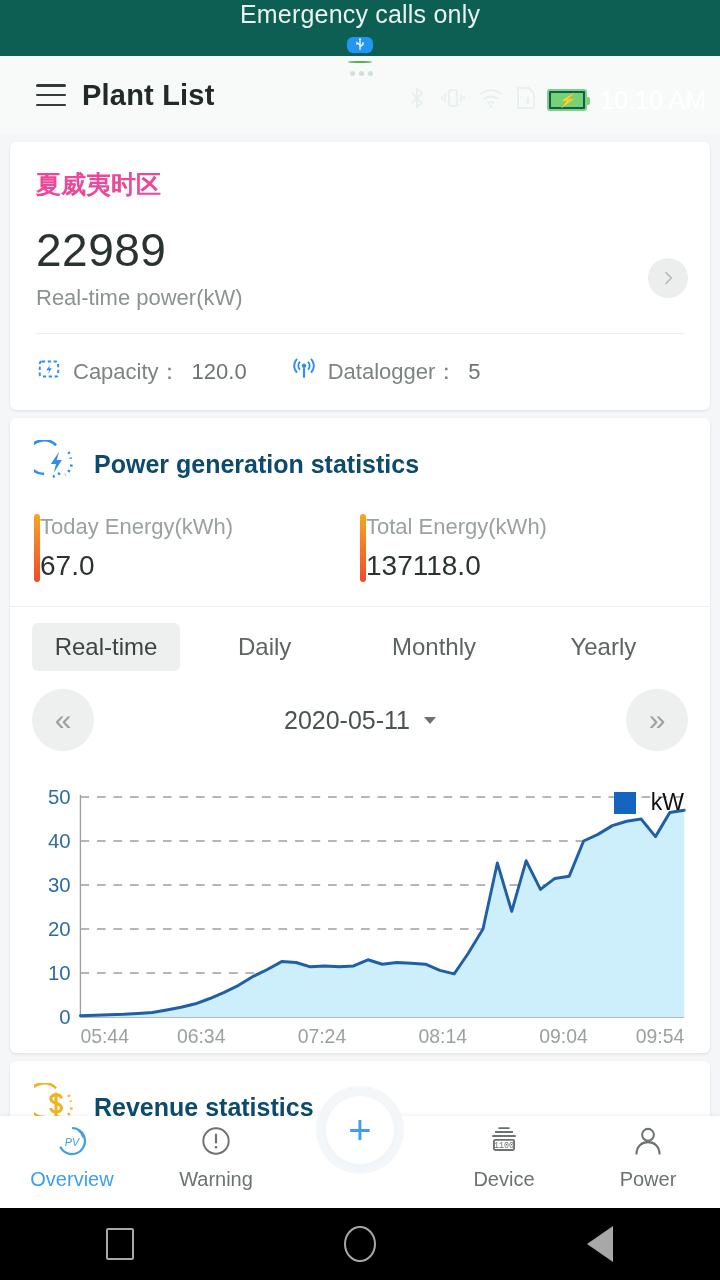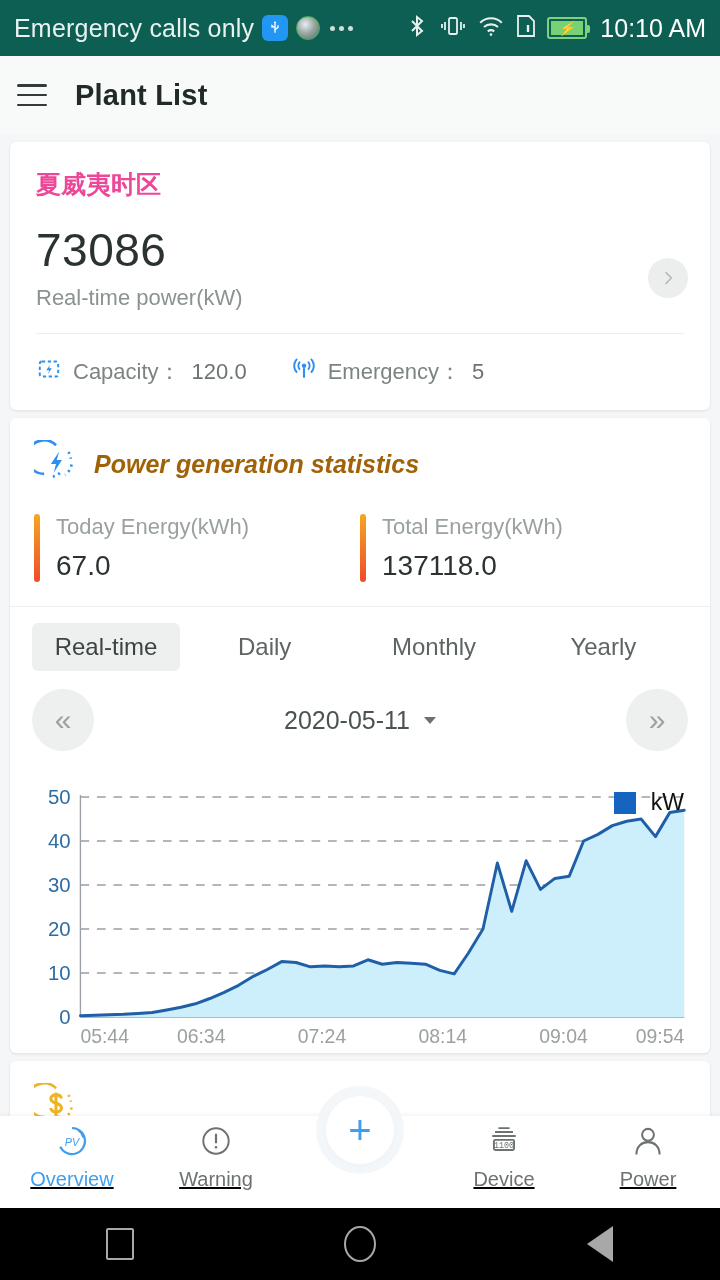--- a/index.html
+++ b/index.html
@@ -7,21 +7,21 @@
     width: 720px; height: 1280px;
     font-family: "Liberation Sans", sans-serif;
     background: #f4f6f7;
     overflow: hidden;
   }
   #screen { position: relative; width: 720px; height: 1280px; background: #f4f6f7; }
 
   
   .statusbar {
     height: 56px; background: #0d5f53; color: #e8f0ef;
-    display: flex; align-items: center; padding: 0 14px; gap: 8px;
+    display: flex; align-items: center; padding: 0 14px; gap: 8px; flex-direction: column;
   }
   .sb-text { font-size: 25px; letter-spacing: .2px; color: #eaf2f1; white-space: nowrap; }
   .sb-usb {
     width: 26px; height: 26px; background: #2196f3; border-radius: 6px;
     display: flex; align-items: center; justify-content: center;
     color: #fff; font-size: 16px; line-height: 1;
   }
   .sb-disc {
     width: 24px; height: 24px; border-radius: 50%;
     background: radial-gradient(circle at 38% 34%, #e9eef0 0%, #9aa7a5 45%, #4f6a63 100%);
@@ -42,21 +42,21 @@
   }
   .sb-batt i { display: block; width: 100%; height: 100%; background: #76d275; position: relative; }
   .sb-batt i::after {
     content: "\26A1"; position: absolute; inset: 0; color: #ffffff;
     font-size: 14px; line-height: 14px; text-align: center;
   }
 
   
   .appbar {
     height: 78px; background: #f8fafa; display: flex; align-items: center;
-    padding: 0 17px; gap: 28px;
+    padding: 0 36px; gap: 16px;
   }
   .hamburger { width: 30px; height: 22px; display: flex; flex-direction: column; justify-content: space-between; cursor: pointer; }
   .hamburger span { display: block; height: 2.5px; background: #333b3a; border-radius: 2px; }
   .app-title { font-size: 29px; font-weight: bold; color: #222a29; letter-spacing: .2px; }
 
   
   .card {
     background: #ffffff; border-radius: 6px; margin: 8px 10px;
     box-shadow: 0 1px 3px rgba(20,40,60,.10);
   }
@@ -72,25 +72,25 @@
     display: flex; align-items: center; justify-content: center; cursor: pointer;
   }
   .plant-arrow svg { width: 16px; height: 16px; }
   .plant-divider { height: 1px; background: #ededed; margin: 22px 0 0 0; }
   .plant-meta { display: flex; align-items: center; padding-top: 22px; gap: 44px; }
   .meta-item { display: flex; align-items: center; gap: 11px; font-size: 22px; color: #7c8483; white-space: nowrap; }
   .meta-item .val { color: #6c7473; }
 
   
   .sec-head { display: flex; align-items: center; gap: 16px; padding: 22px 24px 6px 24px; }
-  .sec-title { font-size: 25px; font-weight: bold; color: #a16207; font-style: italic; }
+  .sec-title { font-size: 25px; font-weight: bold; color: #0c4a6e; }
 
   
   .energy-row { display: flex; padding: 20px 24px 24px 24px; }
-  .energy-cell { flex: 1; display: flex; gap: 16px; }
+  .energy-cell { flex: 1; display: flex; }
   .energy-bar { width: 6px; border-radius: 3px; background: linear-gradient(#f5a623, #f04b2a); }
   .energy-label { font-size: 22px; color: #9aa1a0; }
   .energy-value { font-size: 28px; color: #2b3332; margin-top: 10px; }
   .sec-sep { height: 1px; background: #eeeeee; margin: 0 0 0 0; }
 
   
   .tabs { display: flex; padding: 16px 22px 4px 22px; }
   .tab { flex: 1; text-align: center; font-size: 24px; color: #5d6564; padding: 10px 0; }
   .tab.active { background: #eeefef; border-radius: 6px; color: #3c4443; flex: 0 0 148px; }
 
@@ -115,21 +115,20 @@
   .legend-txt { font-size: 23px; color: #111; }
 
   
   .revenue-card { padding: 22px 24px 40px 24px; }
 
   
   .bottomnav {
     position: absolute; left: 0; bottom: 72px; width: 720px; height: 92px;
     background: #ffffff; display: flex; align-items: flex-start; padding-top: 8px;
     box-shadow: 0 -1px 4px rgba(20,40,60,.06);
-    text-decoration: underline;
   }
   .nav-item { flex: 1; display: flex; flex-direction: column; align-items: center; gap: 6px; cursor: pointer; }
   .nav-label { font-size: 20px; color: #6b7271; }
   .nav-item.active .nav-label { color: #3e9ef0; }
   .fab-slot { flex: 1; position: relative; }
   .fab {
     position: absolute; left: 50%; top: -28px; transform: translateX(-50%);
     width: 68px; height: 68px; border-radius: 50%; background: #ffffff;
     box-shadow: 0 0 0 10px rgba(240,244,248,.75), 0 2px 6px rgba(30,50,70,.10);
     display: flex; align-items: center; justify-content: center;
@@ -208,21 +207,21 @@
     <div class="hamburger">
       <span></span>
         <span></span>
         <span></span>
     </div>
     <div class="app-title">Plant List</div>
   </div>
 
   <div class="card plant-card">
     <div class="plant-name">夏威夷时区</div>
-    <div class="plant-power">73086</div>
+    <div class="plant-power">22989</div>
     <div class="plant-power-label">Real-time power(kW)</div>
 
     <div class="plant-arrow">
       <svg viewBox="0 0 24 24" fill="none" stroke="#b5bbba" stroke-width="2.4" stroke-linecap="round">
         <path d="M9 4 L17 12 L9 20"></path>
       </svg>
     </div>
 
     <div class="plant-divider"></div>
 
@@ -241,21 +240,21 @@
         <span>
           <svg viewBox="0 0 24 24" width="26" height="26" fill="none" stroke="#2f8ef0" stroke-width="1.7">
             <circle cx="12" cy="9" r="2.1" fill="#2f8ef0" stroke="none"></circle>
             <path d="M8.3 5.3 A5.2 5.2 0 0 0 8.3 12.7"></path>
             <path d="M15.7 5.3 A5.2 5.2 0 0 1 15.7 12.7"></path>
             <path d="M5.6 2.6 A9 9 0 0 0 5.6 15.4"></path>
             <path d="M18.4 2.6 A9 9 0 0 1 18.4 15.4"></path>
             <path d="M12 11.2 L12 20" stroke-width="2"></path>
           </svg>
         </span>
-        <span>Emergency：</span>
+        <span>Datalogger：</span>
         <span class="val">5</span>
       </div>
     </div>
   </div>
 
   <div class="card">
 
     <div class="sec-head">
       <span>
         <svg viewBox="0 0 34 34" width="44" height="44" fill="none" stroke="#2f8ef0" stroke-width="2.1">
@@ -340,20 +339,21 @@
       <span>
         <svg viewBox="0 0 34 34" width="44" height="44" fill="none" stroke="#eeb424" stroke-width="2.1">
           <path d="M17 4 A13 13 0 1 0 7.8 26.2"></path>
           <path d="M26.6 9.2 A13 13 0 0 1 28.5 14.5" stroke-dasharray="1.6 3"></path>
           <path d="M29 19 A13 13 0 0 1 24 27" stroke-dasharray="1.6 3"></path>
           <path d="M20 25.5 A13 13 0 0 1 13.5 28.6" stroke-dasharray="1.6 3"></path>
           <path d="M17 7.5 L17 26.5" stroke-width="2.4"></path>
           <path d="M21 12 C21 10 19 9.2 17 9.2 C14.6 9.2 13 10.4 13 12.2 C13 14.4 15.2 15 17 15.6 C19 16.2 21.2 16.9 21.2 19.2 C21.2 21.2 19.4 22.4 17 22.4 C14.8 22.4 13 21.4 13 19.4" stroke-width="2.4"></path>
         </svg>
       </span>
+      <span class="sec-title">Revenue statistics</span>
     </div>
   </div>
 
   <div class="bottomnav">
     <div class="nav-item active">
       <span>
         <svg viewBox="0 0 30 30" width="34" height="34" fill="none" stroke="#3e9ef0" stroke-width="1.9">
           <path d="M15 3.5 A11.5 11.5 0 1 1 4.6 20"></path>
           <path d="M20.5 5.2 A11.5 11.5 0 0 1 25 12"></path>
           <text x="15" y="19" font-size="9.5" fill="#3e9ef0" stroke="none" text-anchor="middle" font-style="italic" font-family="'Liberation Sans',sans-serif">PV</text>

